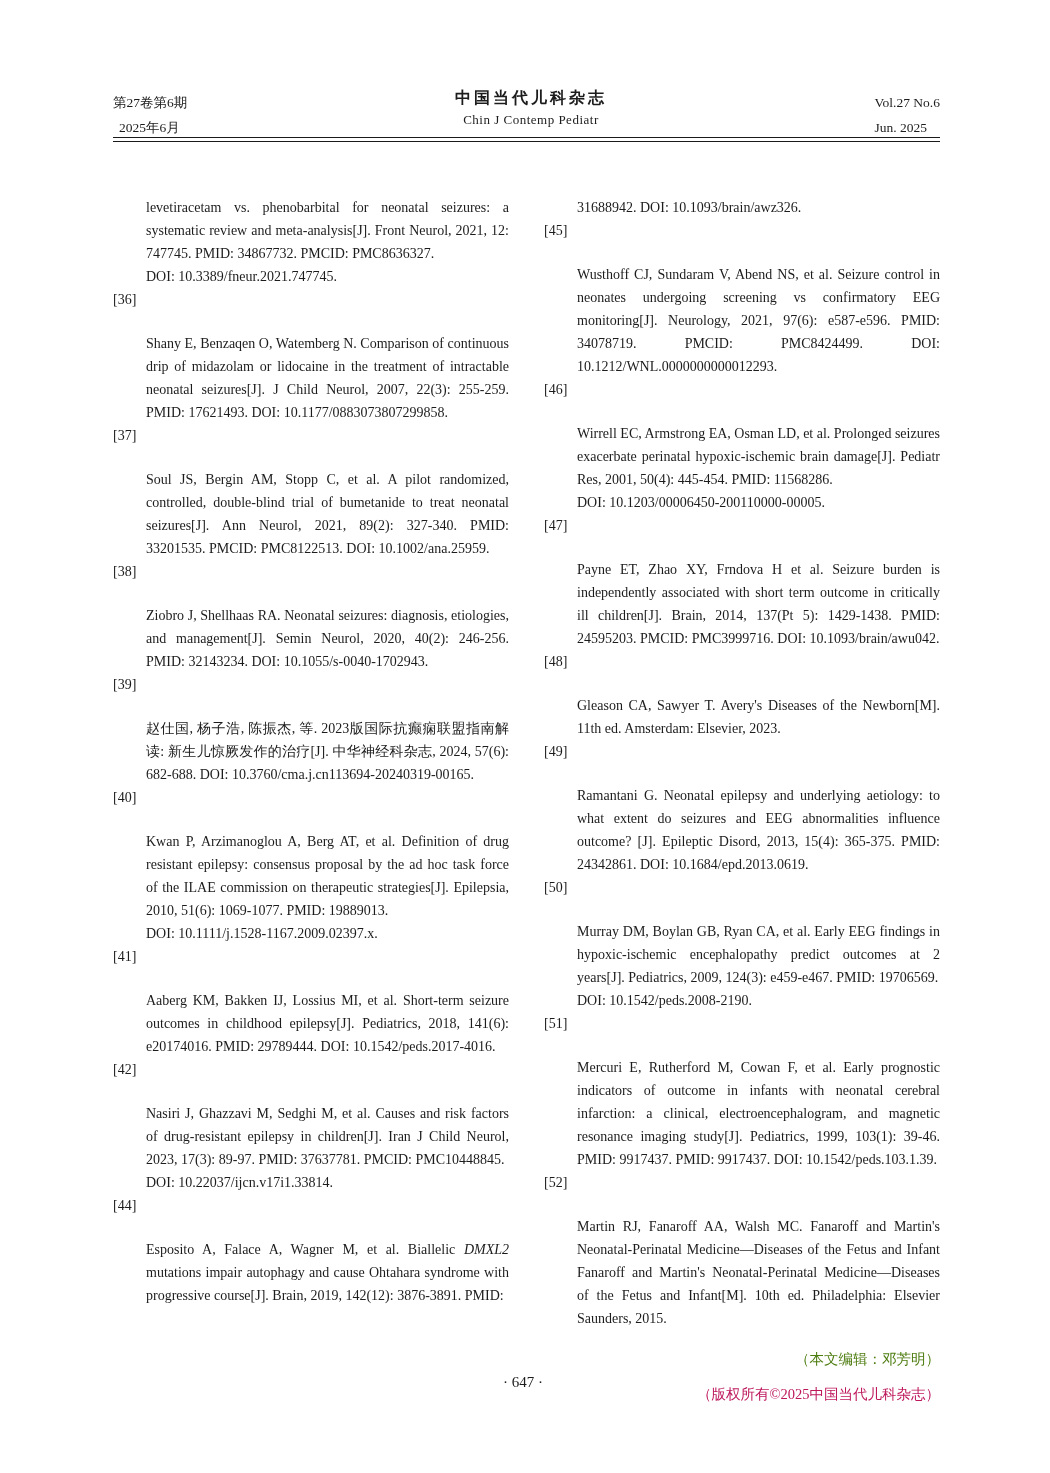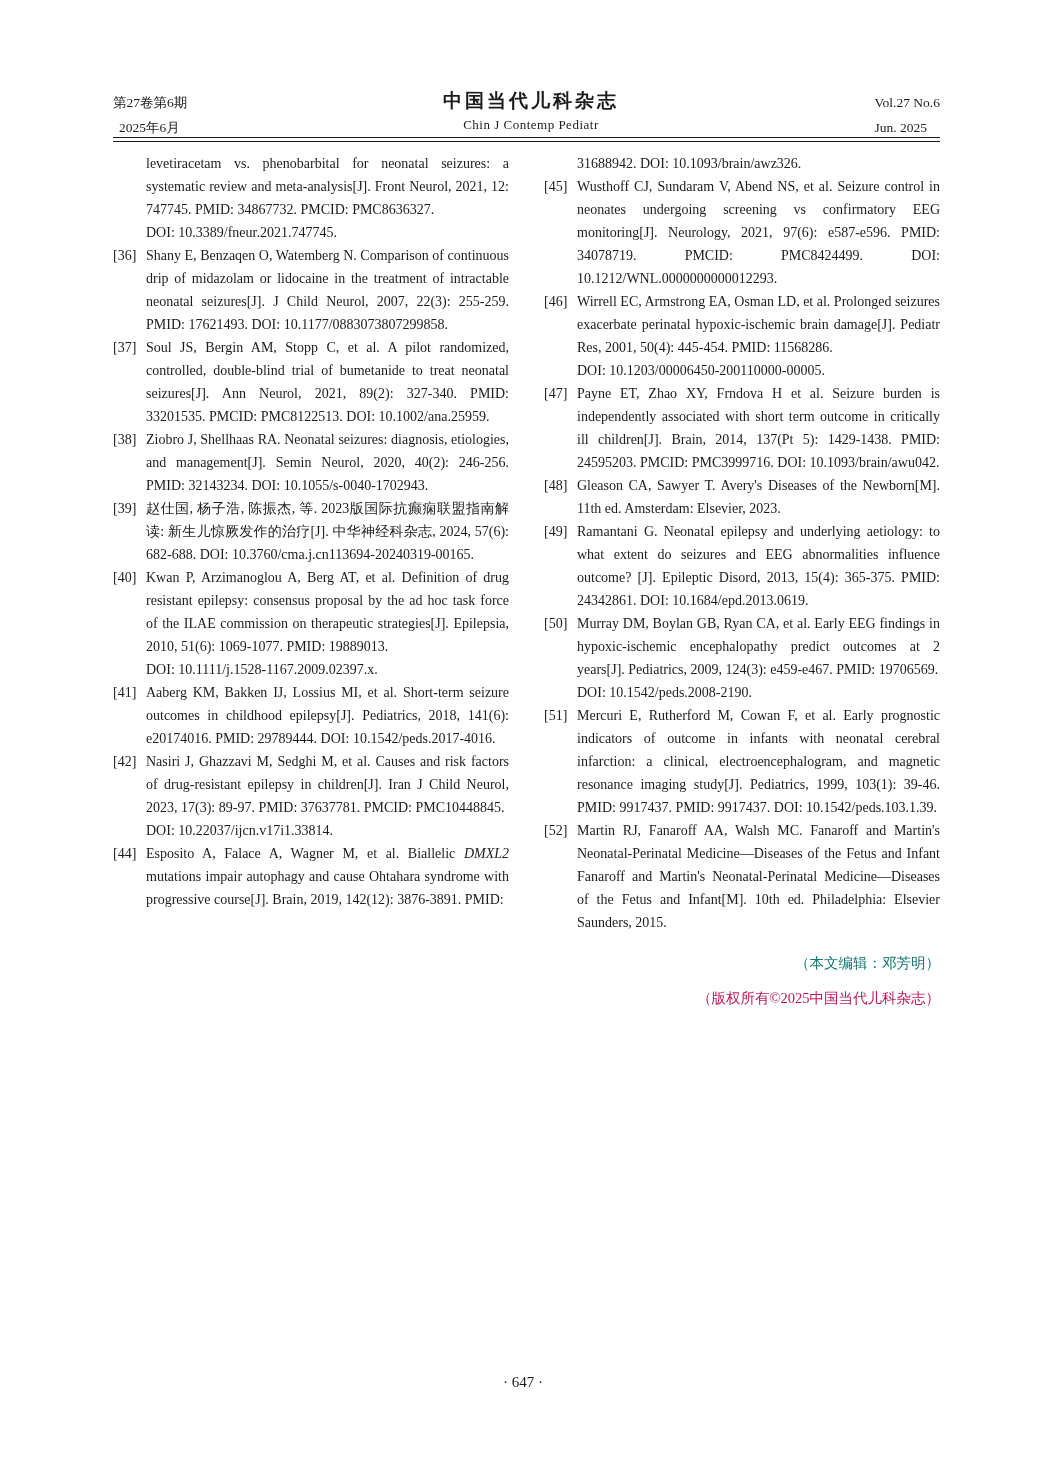--- a/index.html
+++ b/index.html
@@ -11,37 +11,37 @@
     color: #1c1c1c;
     overflow: hidden;
   }
   .page-header {
     position: absolute; left: 113px; top: 90px; width: 827px;
     display: flex; justify-content: space-between; align-items: flex-start;
   }
   .hdr-left  { font-size: 13.5px; line-height: 25px; }
   .hdr-left .l2 { padding-left: 6px; }
   .hdr-center { text-align: center; margin-top: -2px; }
-  .journal-cn { font-size: 19px; font-weight: bold; letter-spacing: 3px; }
+  .journal-cn { font-size: 16px; font-weight: bold; letter-spacing: 3px; }
   .journal-en { font-size: 13px; margin-top: 3px; letter-spacing: 0.5px; }
   .hdr-right { text-align: left; font-size: 13.5px; line-height: 25px; }
   .double-rule {
     position: absolute; left: 113px; top: 137px; width: 827px;
     height: 2.5px;
     border-top: 1.6px solid #1a1a1a;
     border-bottom: 1px solid #1a1a1a;
   }
   .columns {
     position: absolute; left: 113px; top: 152px; width: 827px;
     display: flex; gap: 35px;
   }
   .col { width: 396px; font-size: 14px; line-height: 23px; }
   .ref { display: flex; }
   .ref-num { flex: 0 0 33px; width: 33px; }
-  .ref-text { flex: 1; text-align: justify; }
+  .ref-text { flex: 1; text-align: justify; margin-top: 44px; }
   .editor-notes { margin-top: 12px; text-align: right; line-height: 35px; font-size: 14.5px; }
   .page-footer {
     position: absolute; left: 0; top: 1374px; width: 1046px;
     text-align: center; font-size: 15px;
   }
 </style>
 </head>
 <body>
 
 <div class="page-header">
@@ -133,21 +133,21 @@
         <div class="ref">
           <span class="ref-num">[51]</span>
           <span class="ref-text">Mercuri E, Rutherford M, Cowan F, et al. Early prognostic indicators of outcome in infants with neonatal cerebral infarction: a clinical, electroencephalogram, and magnetic resonance imaging study[J]. Pediatrics, 1999, 103(1): 39-46. PMID: 9917437. PMID: 9917437. DOI: 10.1542/peds.103.1.39.</span>
         </div>
         <div class="ref">
           <span class="ref-num">[52]</span>
           <span class="ref-text">Martin RJ, Fanaroff AA, Walsh MC. Fanaroff and Martin's Neonatal-Perinatal Medicine—Diseases of the Fetus and Infant Fanaroff and Martin's Neonatal-Perinatal Medicine—Diseases of the Fetus and Infant[M]. 10th ed. Philadelphia: Elsevier Saunders, 2015.</span>
         </div>
       </div>
     <div class="editor-notes">
-      <div class="note" style="color: #0f766e;">（本文编辑：邓芳明）</div>
+      <div class="note" style="color: #4d7c0f;">（本文编辑：邓芳明）</div>
       <div class="note" style="color: #be185d;">（版权所有©2025中国当代儿科杂志）</div>
     </div>
   </div>
 </main>
 
 <footer class="page-footer">
   <span>· 647 ·</span>
 </footer>
 
 </body></html>

